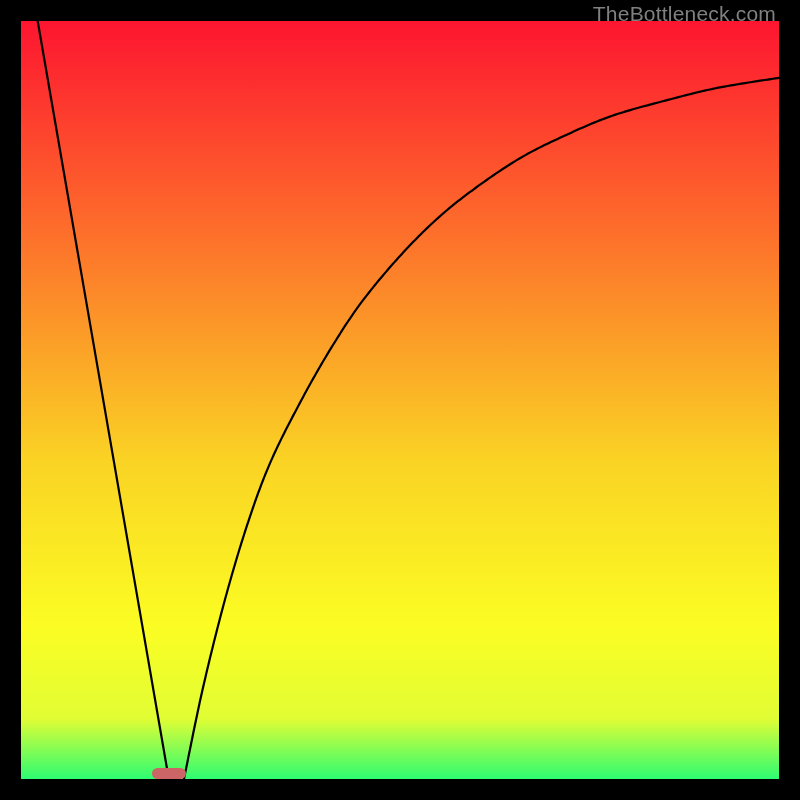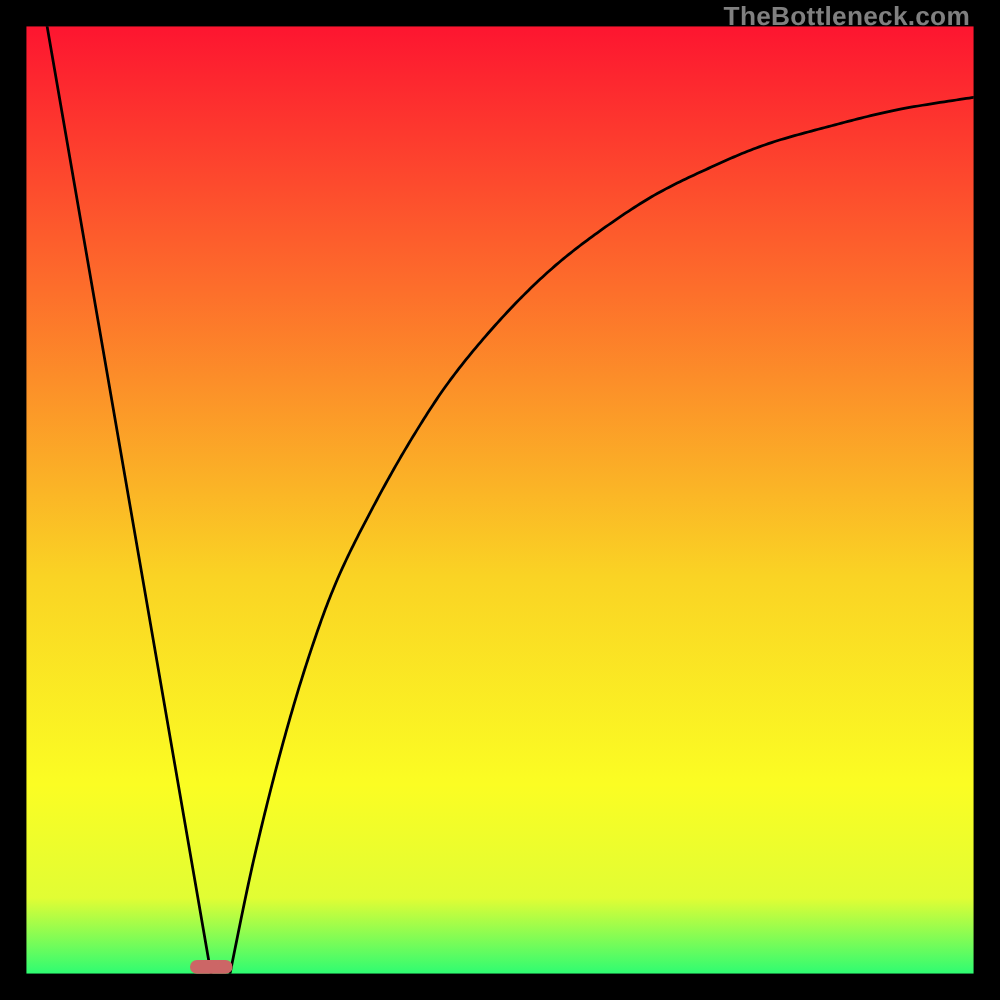--- a/index.html
+++ b/index.html
@@ -25,21 +25,21 @@
     top: 0;
     width: 758px;
     height: 758px;
   }
   .watermark {
     position: absolute;
     top: 2px;
     right: 24px;
     color: #808080;
     font-size: 21px;
-    font-weight: 700;
+    font-weight: 400;
     letter-spacing: 0.2px;
   }
   .marker {
     position: absolute;
     background: #cc6666;
     border-radius: 6px;
   }
 </style>
 </head>
 <body>

